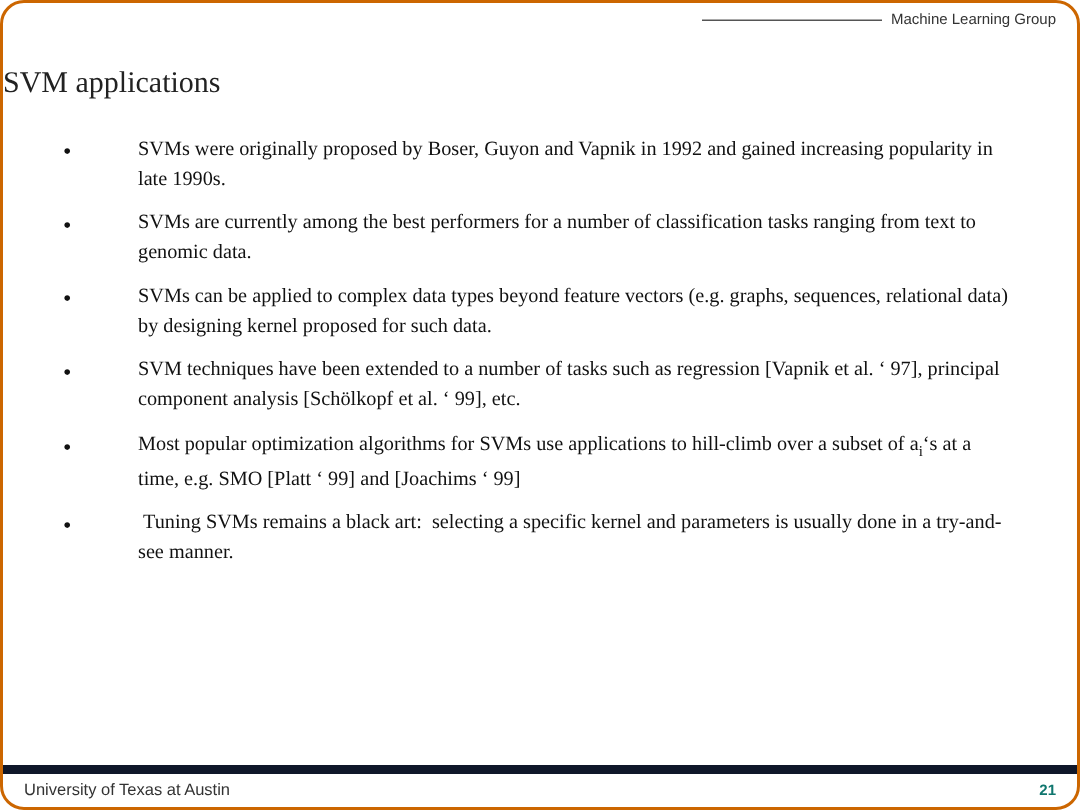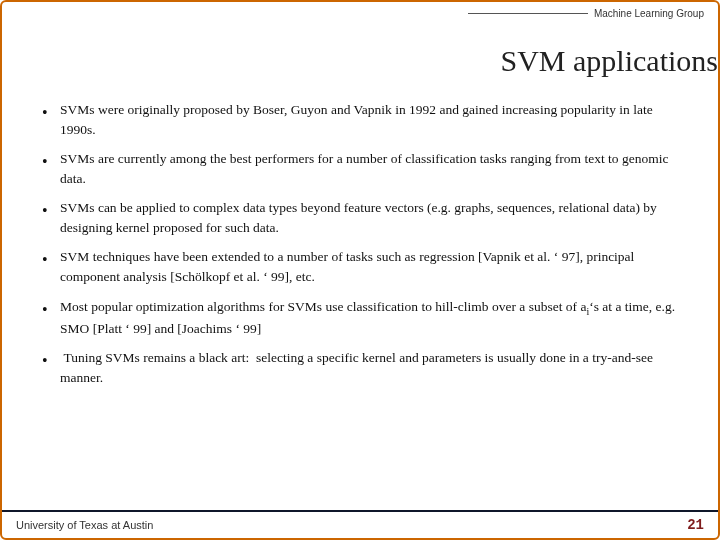--- a/index.html
+++ b/index.html
@@ -14,21 +14,21 @@
       background: #ffffff;
       font-family: 'Times New Roman', Times, serif;
       overflow: hidden;
     }
 
     .slide {
       width: 720px;
       height: 540px;
       background: #ffffff;
       border: 2px solid #cc6600;
-      border-radius: 6px;
+      border-radius: 16px;
       position: relative;
       padding: 0;
     }
 
     .header-bar {
       position: absolute;
       top: 0;
       right: 0;
       display: flex;
       align-items: center;
@@ -43,22 +43,22 @@
     }
 
     .header-brand {
       font-size: 10px;
       color: #333;
       font-family: Arial, sans-serif;
       white-space: nowrap;
     }
 
     .slide-title {
-      text-align: right;
-      font-size: 30px;
+      text-align: left;
+      font-size: 20px;
       font-weight: normal;
       color: #222;
       padding-top: 42px;
       padding-bottom: 22px;
       font-family: 'Times New Roman', Times, serif;
     }
 
     .content {
       padding: 0 40px 10px 40px;
     }
@@ -80,47 +80,48 @@
 
     .bullet-dot {
       min-width: 18px;
       padding-top: 1px;
       font-size: 16px;
       color: #111;
     }
 
     .bullet-text {
       flex: 1;
+      margin-left: 32px;
     }
 
     .italic-text {
     }
 
     .footer {
       position: absolute;
       bottom: 0;
       left: 0;
       right: 0;
-      border-top: 2px solid #0f172a;
+      border-top: 6px solid #0f172a;
       display: flex;
       justify-content: space-between;
       align-items: center;
       padding: 5px 14px;
     }
 
     .footer-left {
       font-size: 11px;
       color: #333;
       font-family: Arial, sans-serif;
     }
 
     .footer-right {
-      font-size: 14px;
-      color: #7f1d1d;
-      font-family: Liberation Mono, monospace;
+      font-size: 10px;
+      color: #0f766e;
+      font-family: Liberation Sans, sans-serif;
       font-weight: bold;
     }
 
     sub {
       font-size: 10px;
     }
   </style>
 </head>
 <body>
 
@@ -151,21 +152,21 @@
         <span class="bullet-text">SVMs can be applied to complex data types beyond feature vectors (e.g. graphs, sequences, relational data) by designing kernel proposed for such data.</span>
       </li>
 
       <li>
         <span class="bullet-dot">•</span>
         <span class="bullet-text">SVM techniques have been extended to a number of tasks such as regression [Vapnik <span class="italic-text">et al.</span> ‘ 97], principal component analysis [Schölkopf <span class="italic-text">et al.</span> ‘ 99], etc.</span>
       </li>
 
       <li>
         <span class="bullet-dot">•</span>
-        <span class="bullet-text">Most popular optimization algorithms for SVMs use <span class="italic-text">classification</span> to hill-climb over a subset of <span class="italic-text">a<sub>i</sub></span>‘s at a time, e.g. SMO [Platt ‘ 99] and [Joachims ‘ 99]</span>
+        <span class="bullet-text">Most popular optimization algorithms for SVMs use <span class="italic-text">applications</span> to hill-climb over a subset of <span class="italic-text">a<sub>i</sub></span>‘s at a time, e.g. SMO [Platt ‘ 99] and [Joachims ‘ 99]</span>
       </li>
 
       <li>
         <span class="bullet-dot">•</span>
         <span class="bullet-text">&nbsp;Tuning SVMs remains a black art:&nbsp; selecting a specific kernel and parameters is usually done in a try-and-see manner.</span>
       </li>
 
     </ul>
   </div>
 

